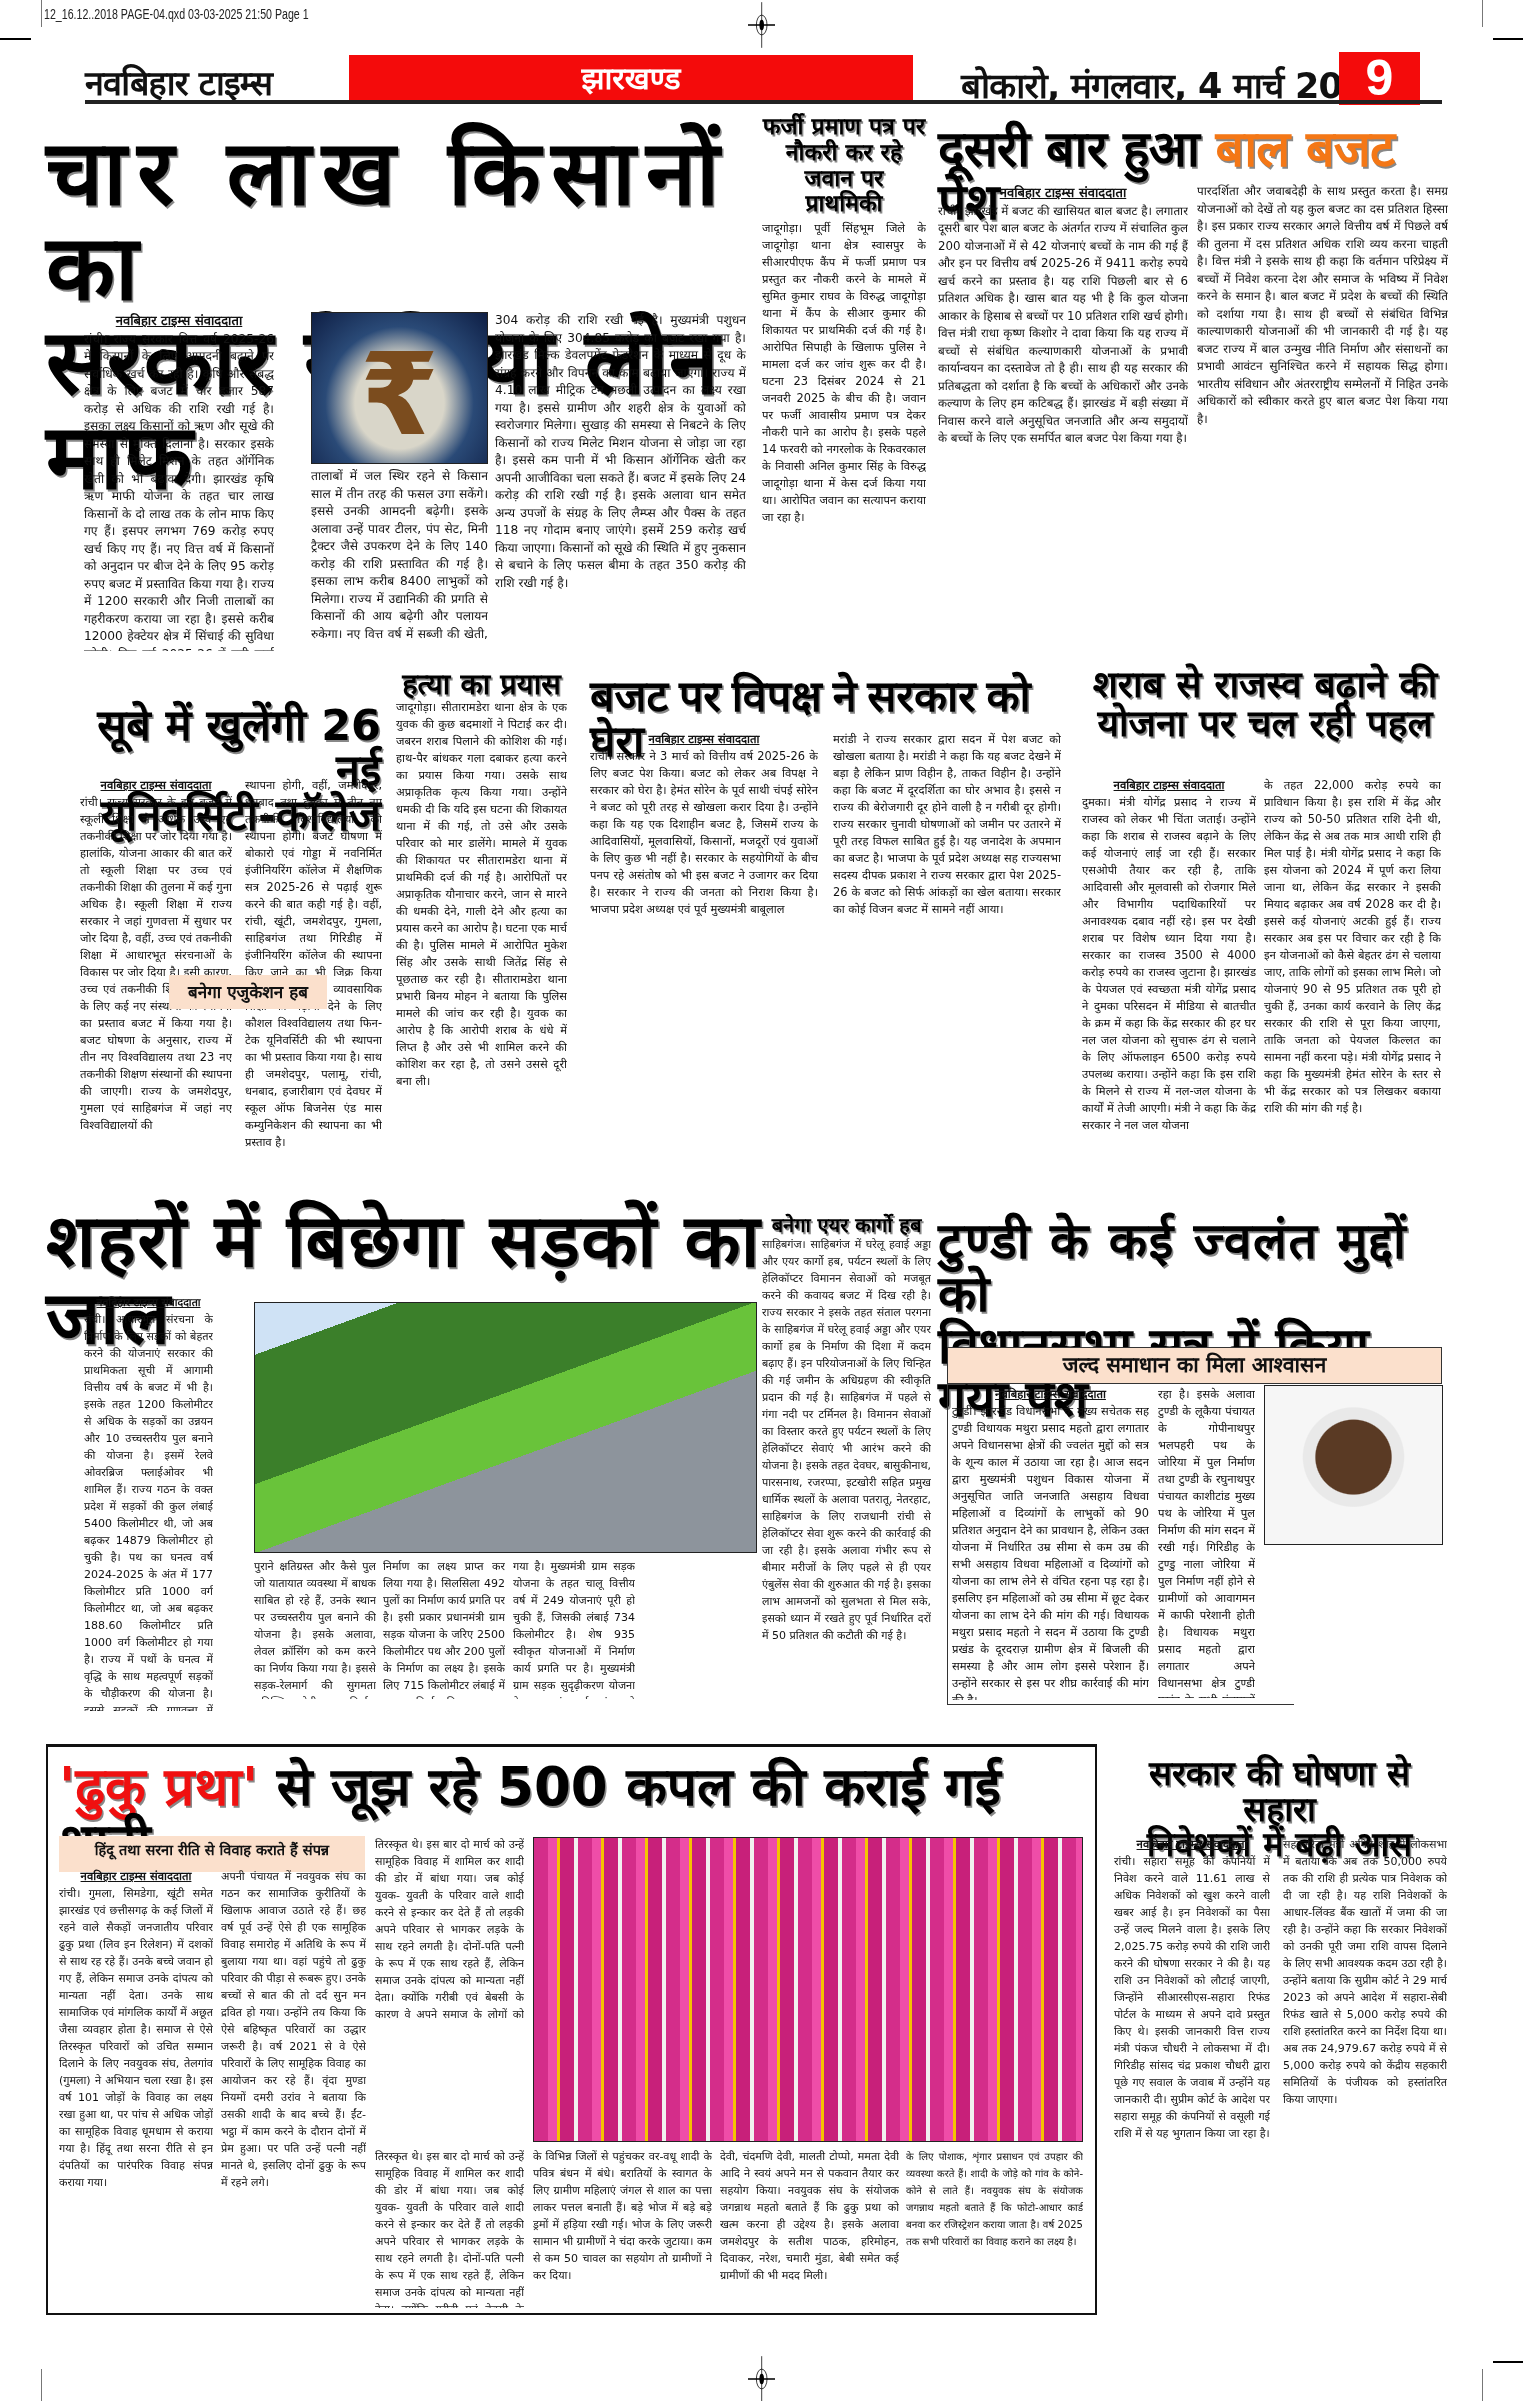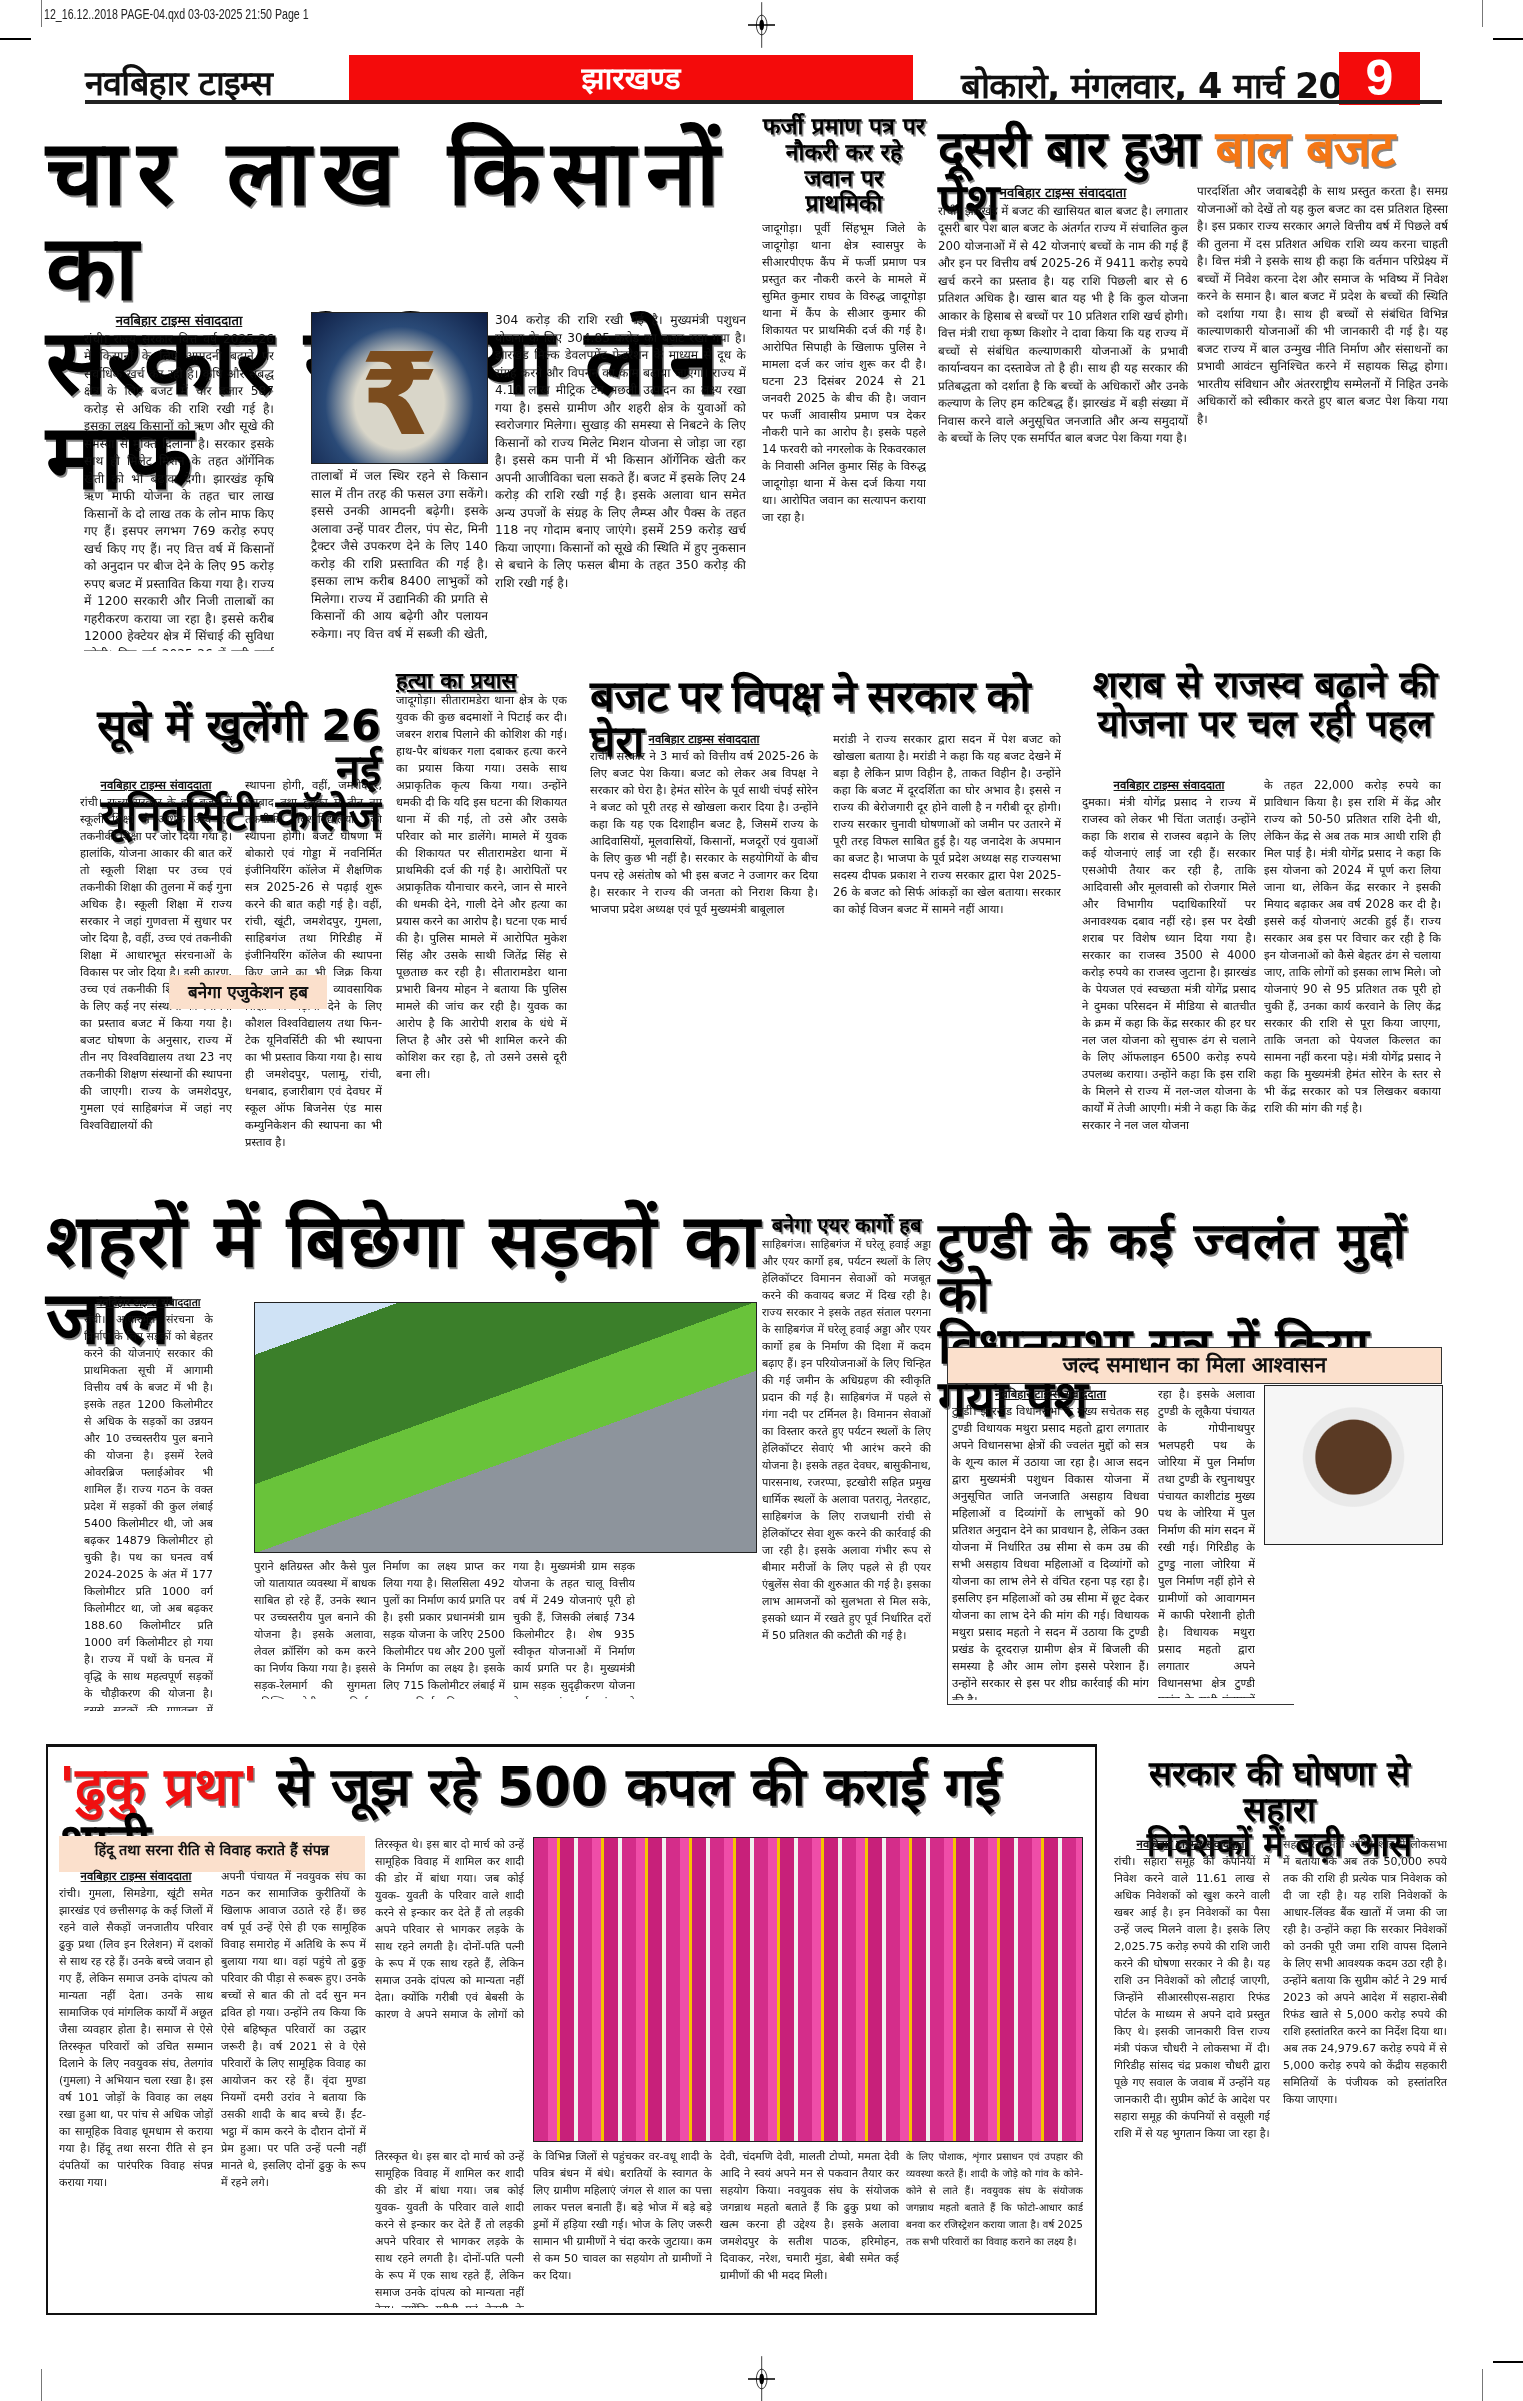--- a/index.html
+++ b/index.html
@@ -89,21 +89,21 @@
   <div class="headline h-md">यूनिवर्सिटी-कॉलेज</div>
 </div>
 <div class="abs" style="left:80px;top:777px;width:152px;">
   <span class="byline" style="font-size:11.4px;">नवबिहार टाइम्स संवाददाता</span>
   <div class="col" style="height:385px;font-size:11.4px;line-height:17px;">रांची। राज्य सरकार के इस बजट में स्कूली शिक्षा से अधिक उच्च एवं तकनीकी शिक्षा पर जोर दिया गया है। हालांकि, योजना आकार की बात करें तो स्कूली शिक्षा पर उच्च एवं तकनीकी शिक्षा की तुलना में कई गुना अधिक है। स्कूली शिक्षा में राज्य सरकार ने जहां गुणवत्ता में सुधार पर जोर दिया है, वहीं, उच्च एवं तकनीकी शिक्षा में आधारभूत संरचनाओं के विकास पर जोर दिया है। इसी कारण, उच्च एवं तकनीकी शिक्षा के विकास के लिए कई नए संस्थानों की स्थापना का प्रस्ताव बजट में किया गया है। बजट घोषणा के अनुसार, राज्य में तीन नए विश्वविद्यालय तथा 23 नए तकनीकी शिक्षण संस्थानों की स्थापना की जाएगी। राज्य के जमशेदपुर, गुमला एवं साहिबगंज में जहां नए विश्वविद्यालयों की</div>
 </div>
 <div class="abs col" style="left:245px;top:777px;width:137px;height:385px;font-size:11.4px;line-height:17px;">स्थापना होगी, वहीं, जमशेदपुर, धनबाद तथा दुमका में तीन नए तकनीकी विश्वविद्यालयों की स्थापना होगी। बजट घोषणा में बोकारो एवं गोड्डा में नवनिर्मित इंजीनियरिंग कॉलेज में शैक्षणिक सत्र 2025-26 से पढ़ाई शुरू करने की बात कही गई है। वहीं, रांची, खूंटी, जमशेदपुर, गुमला, साहिबगंज तथा गिरिडीह में इंजीनियरिंग कॉलेज की स्थापना किए जाने का भी जिक्र किया गया है। राज्य में व्यावसायिक शिक्षा को बढ़ावा देने के लिए कौशल विश्वविद्यालय तथा फिन-टेक यूनिवर्सिटी की भी स्थापना का भी प्रस्ताव किया गया है। साथ ही जमशेदपुर, पलामू, रांची, धनबाद, हजारीबाग एवं देवघर में स्कूल ऑफ बिजनेस एंड मास कम्युनिकेशन की स्थापना का भी प्रस्ताव है।</div>
 <div class="abs sub-head" style="left:169px;top:975px;width:158px;height:34px;font-size:17px;line-height:34px;">बनेगा एजुकेशन हब</div>
 
 <div class="abs" style="left:396px;top:669px;width:171px;">
-  <div class="headline" style="font-size:22px;text-align:left;text-decoration:underline;">हत्या का प्रयास</div>
+  <div class="headline" style="font-size:29px;text-align:center;">हत्या का प्रयास</div>
   <div class="col" style="height:465px;font-size:11.4px;line-height:17px;">जादूगोड़ा। सीतारामडेरा थाना क्षेत्र के एक युवक की कुछ बदमाशों ने पिटाई कर दी। जबरन शराब पिलाने की कोशिश की गई। हाथ-पैर बांधकर गला दबाकर हत्या करने का प्रयास किया गया। उसके साथ अप्राकृतिक कृत्य किया गया। उन्होंने धमकी दी कि यदि इस घटना की शिकायत थाना में की गई, तो उसे और उसके परिवार को मार डालेंगे। मामले में युवक की शिकायत पर सीतारामडेरा थाना में प्राथमिकी दर्ज की गई है। आरोपितों पर अप्राकृतिक यौनाचार करने, जान से मारने की धमकी देने, गाली देने और हत्या का प्रयास करने का आरोप है। घटना एक मार्च की है। पुलिस मामले में आरोपित मुकेश सिंह और उसके साथी जितेंद्र सिंह से पूछताछ कर रही है। सीतारामडेरा थाना प्रभारी बिनय मोहन ने बताया कि पुलिस मामले की जांच कर रही है। युवक का आरोप है कि आरोपी शराब के धंधे में लिप्त है और उसे भी शामिल करने की कोशिश कर रहा है, तो उसने उससे दूरी बना ली।</div>
 </div>
 
 <div class="abs headline" style="left:590px;top:674px;width:495px;font-size:43px;font-family:Liberation Serif, serif;">बजट पर विपक्ष ने सरकार को घेरा</div>
 <div class="abs" style="left:590px;top:731px;width:228px;">
   <span class="byline" style="font-size:11.4px;">नवबिहार टाइम्स संवाददाता</span>
   <div class="col" style="height:407px;font-size:11.4px;line-height:17px;">रांची। सरकार ने 3 मार्च को वित्तीय वर्ष 2025-26 के लिए बजट पेश किया। बजट को लेकर अब विपक्ष ने सरकार को घेरा है। हेमंत सोरेन के पूर्व साथी चंपई सोरेन ने बजट को पूरी तरह से खोखला करार दिया है। उन्होंने कहा कि यह एक दिशाहीन बजट है, जिसमें राज्य के आदिवासियों, मूलवासियों, किसानों, मजदूरों एवं युवाओं के लिए कुछ भी नहीं है। सरकार के सहयोगियों के बीच पनप रहे असंतोष को भी इस बजट ने उजागर कर दिया है। सरकार ने राज्य की जनता को निराश किया है। भाजपा प्रदेश अध्यक्ष एवं पूर्व मुख्यमंत्री बाबूलाल</div>
 </div>
 <div class="abs col" style="left:833px;top:731px;width:228px;height:442px;font-size:11.4px;line-height:17px;">मरांडी ने राज्य सरकार द्वारा सदन में पेश बजट को खोखला बताया है। मरांडी ने कहा कि यह बजट देखने में बड़ा है लेकिन प्राण विहीन है, ताकत विहीन है। उन्होंने कहा कि बजट में दूरदर्शिता का घोर अभाव है। इससे न राज्य की बेरोजगारी दूर होने वाली है न गरीबी दूर होगी। राज्य सरकार चुनावी घोषणाओं को जमीन पर उतारने में पूरी तरह विफल साबित हुई है। यह जनादेश के अपमान का बजट है। भाजपा के पूर्व प्रदेश अध्यक्ष सह राज्यसभा सदस्य दीपक प्रकाश ने राज्य सरकार द्वारा पेश 2025-26 के बजट को सिर्फ आंकड़ों का खेल बताया। सरकार का कोई विजन बजट में सामने नहीं आया।</div>
 

